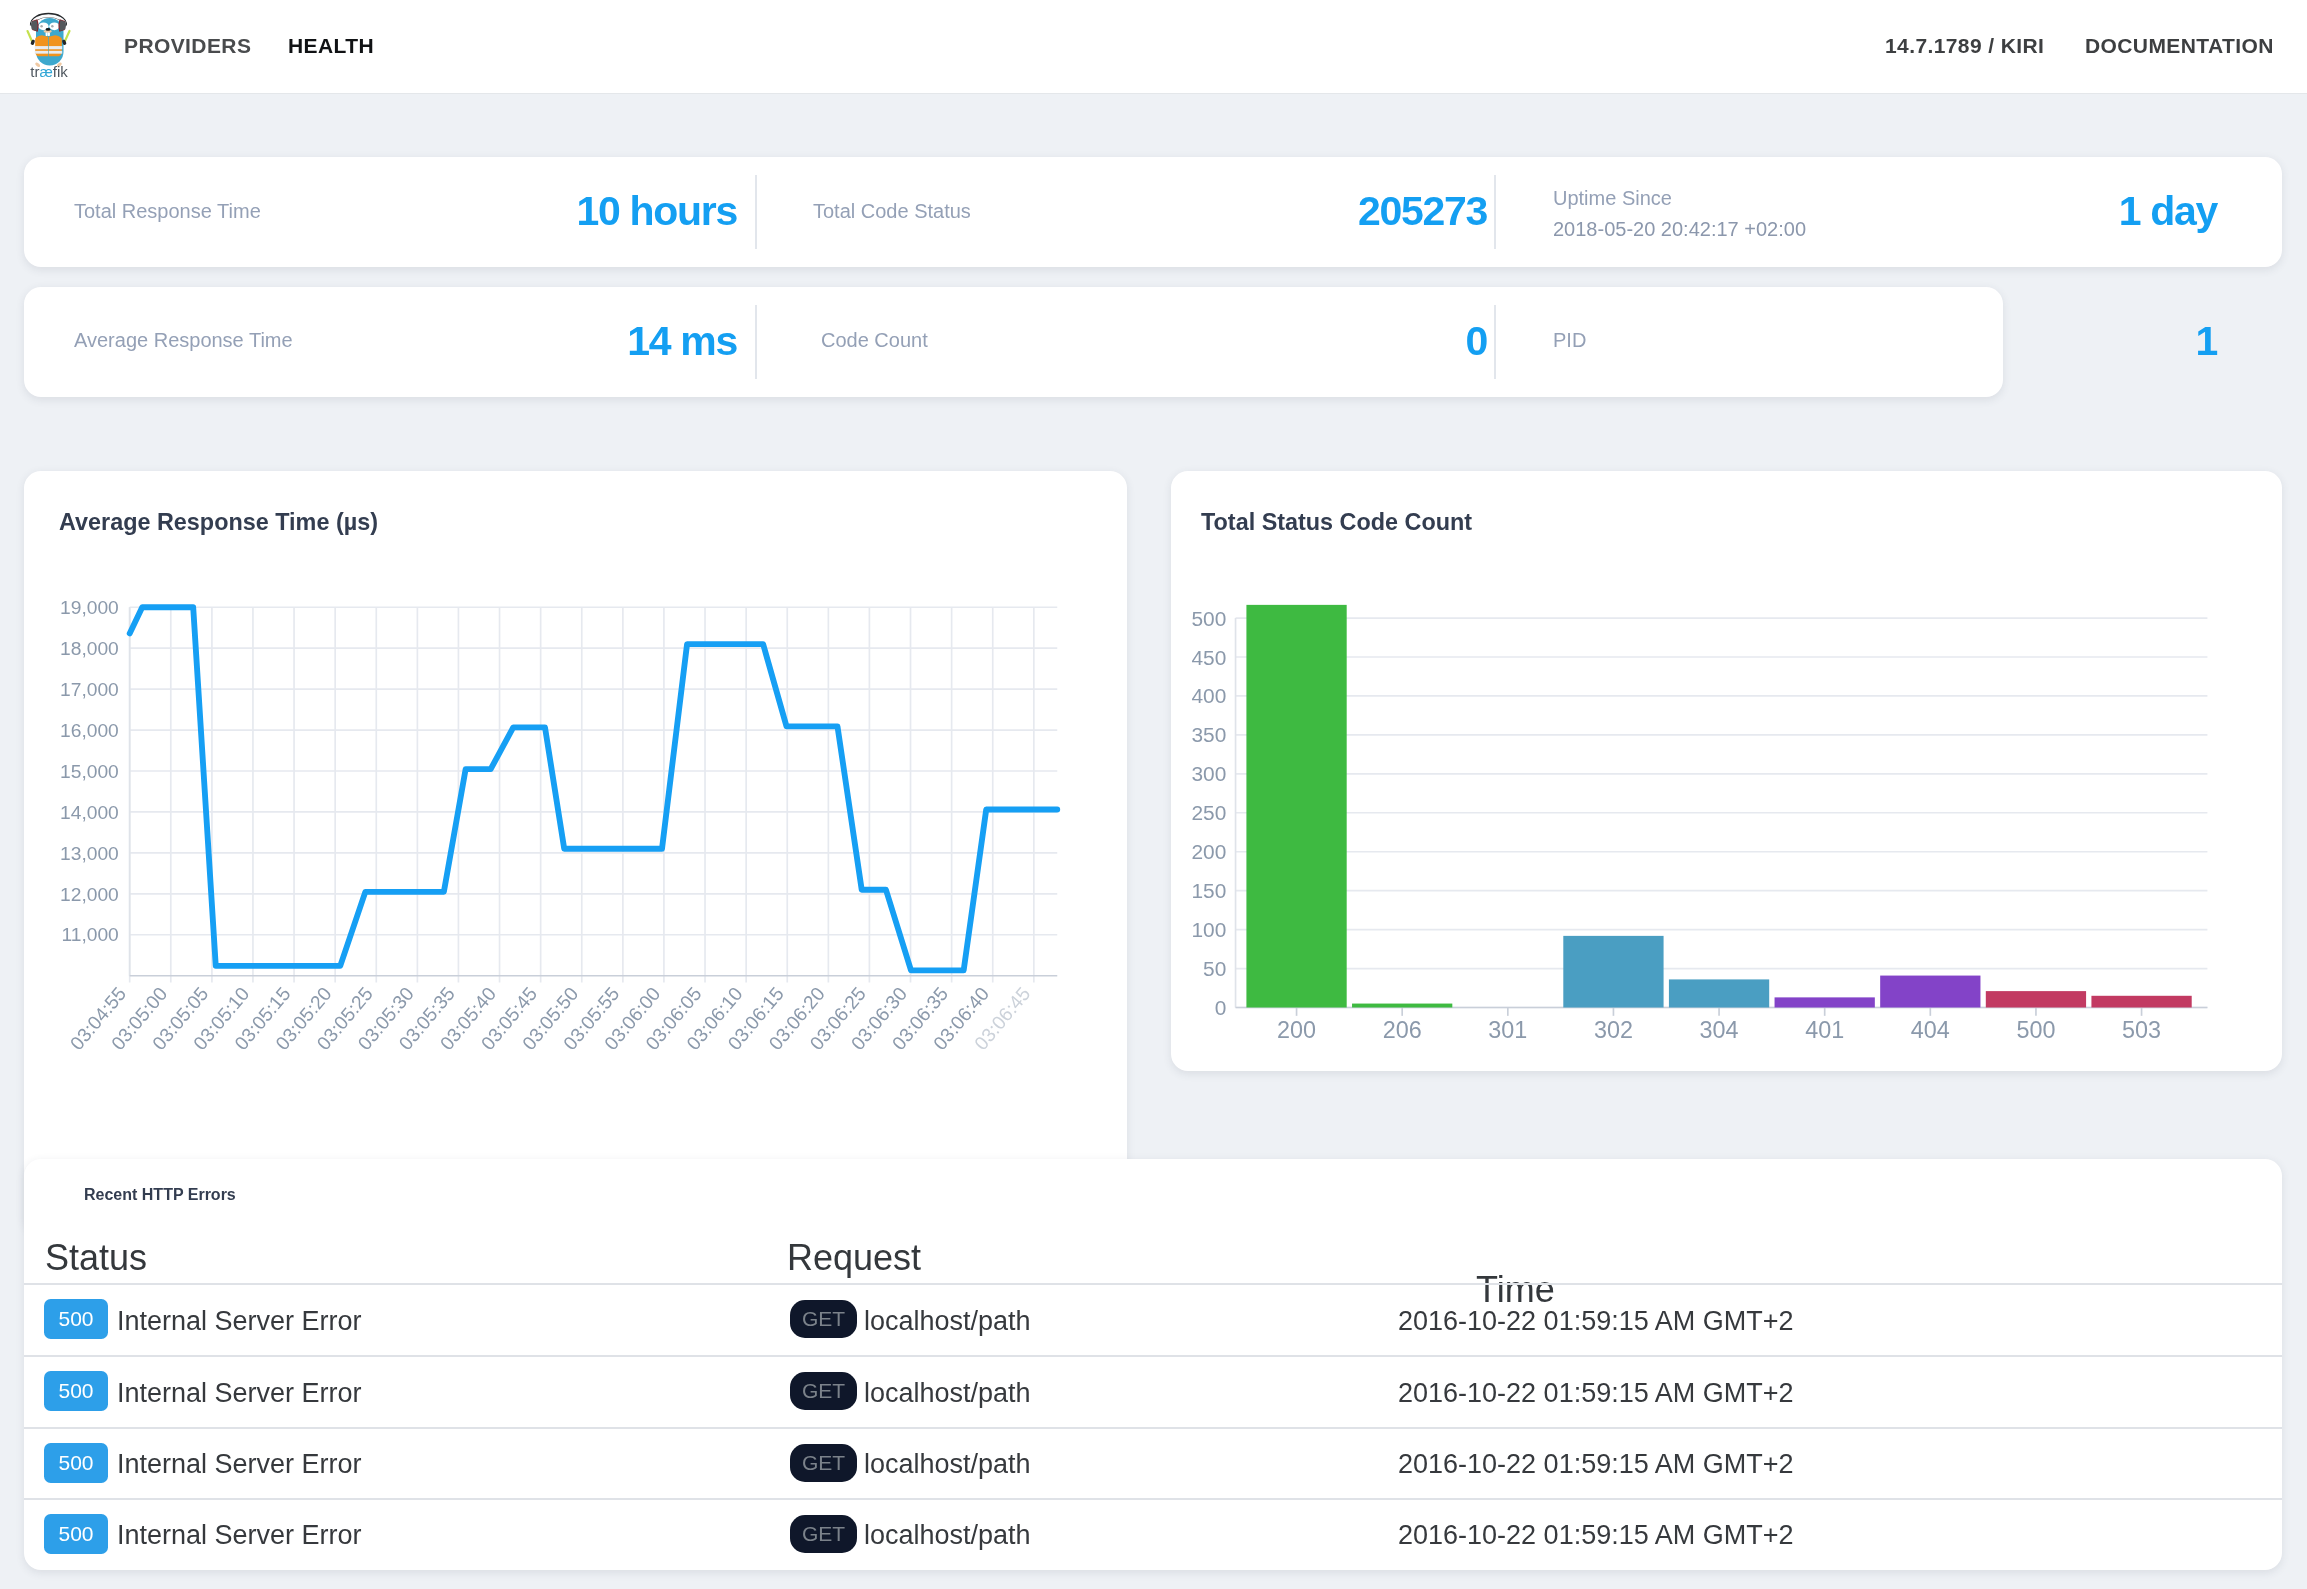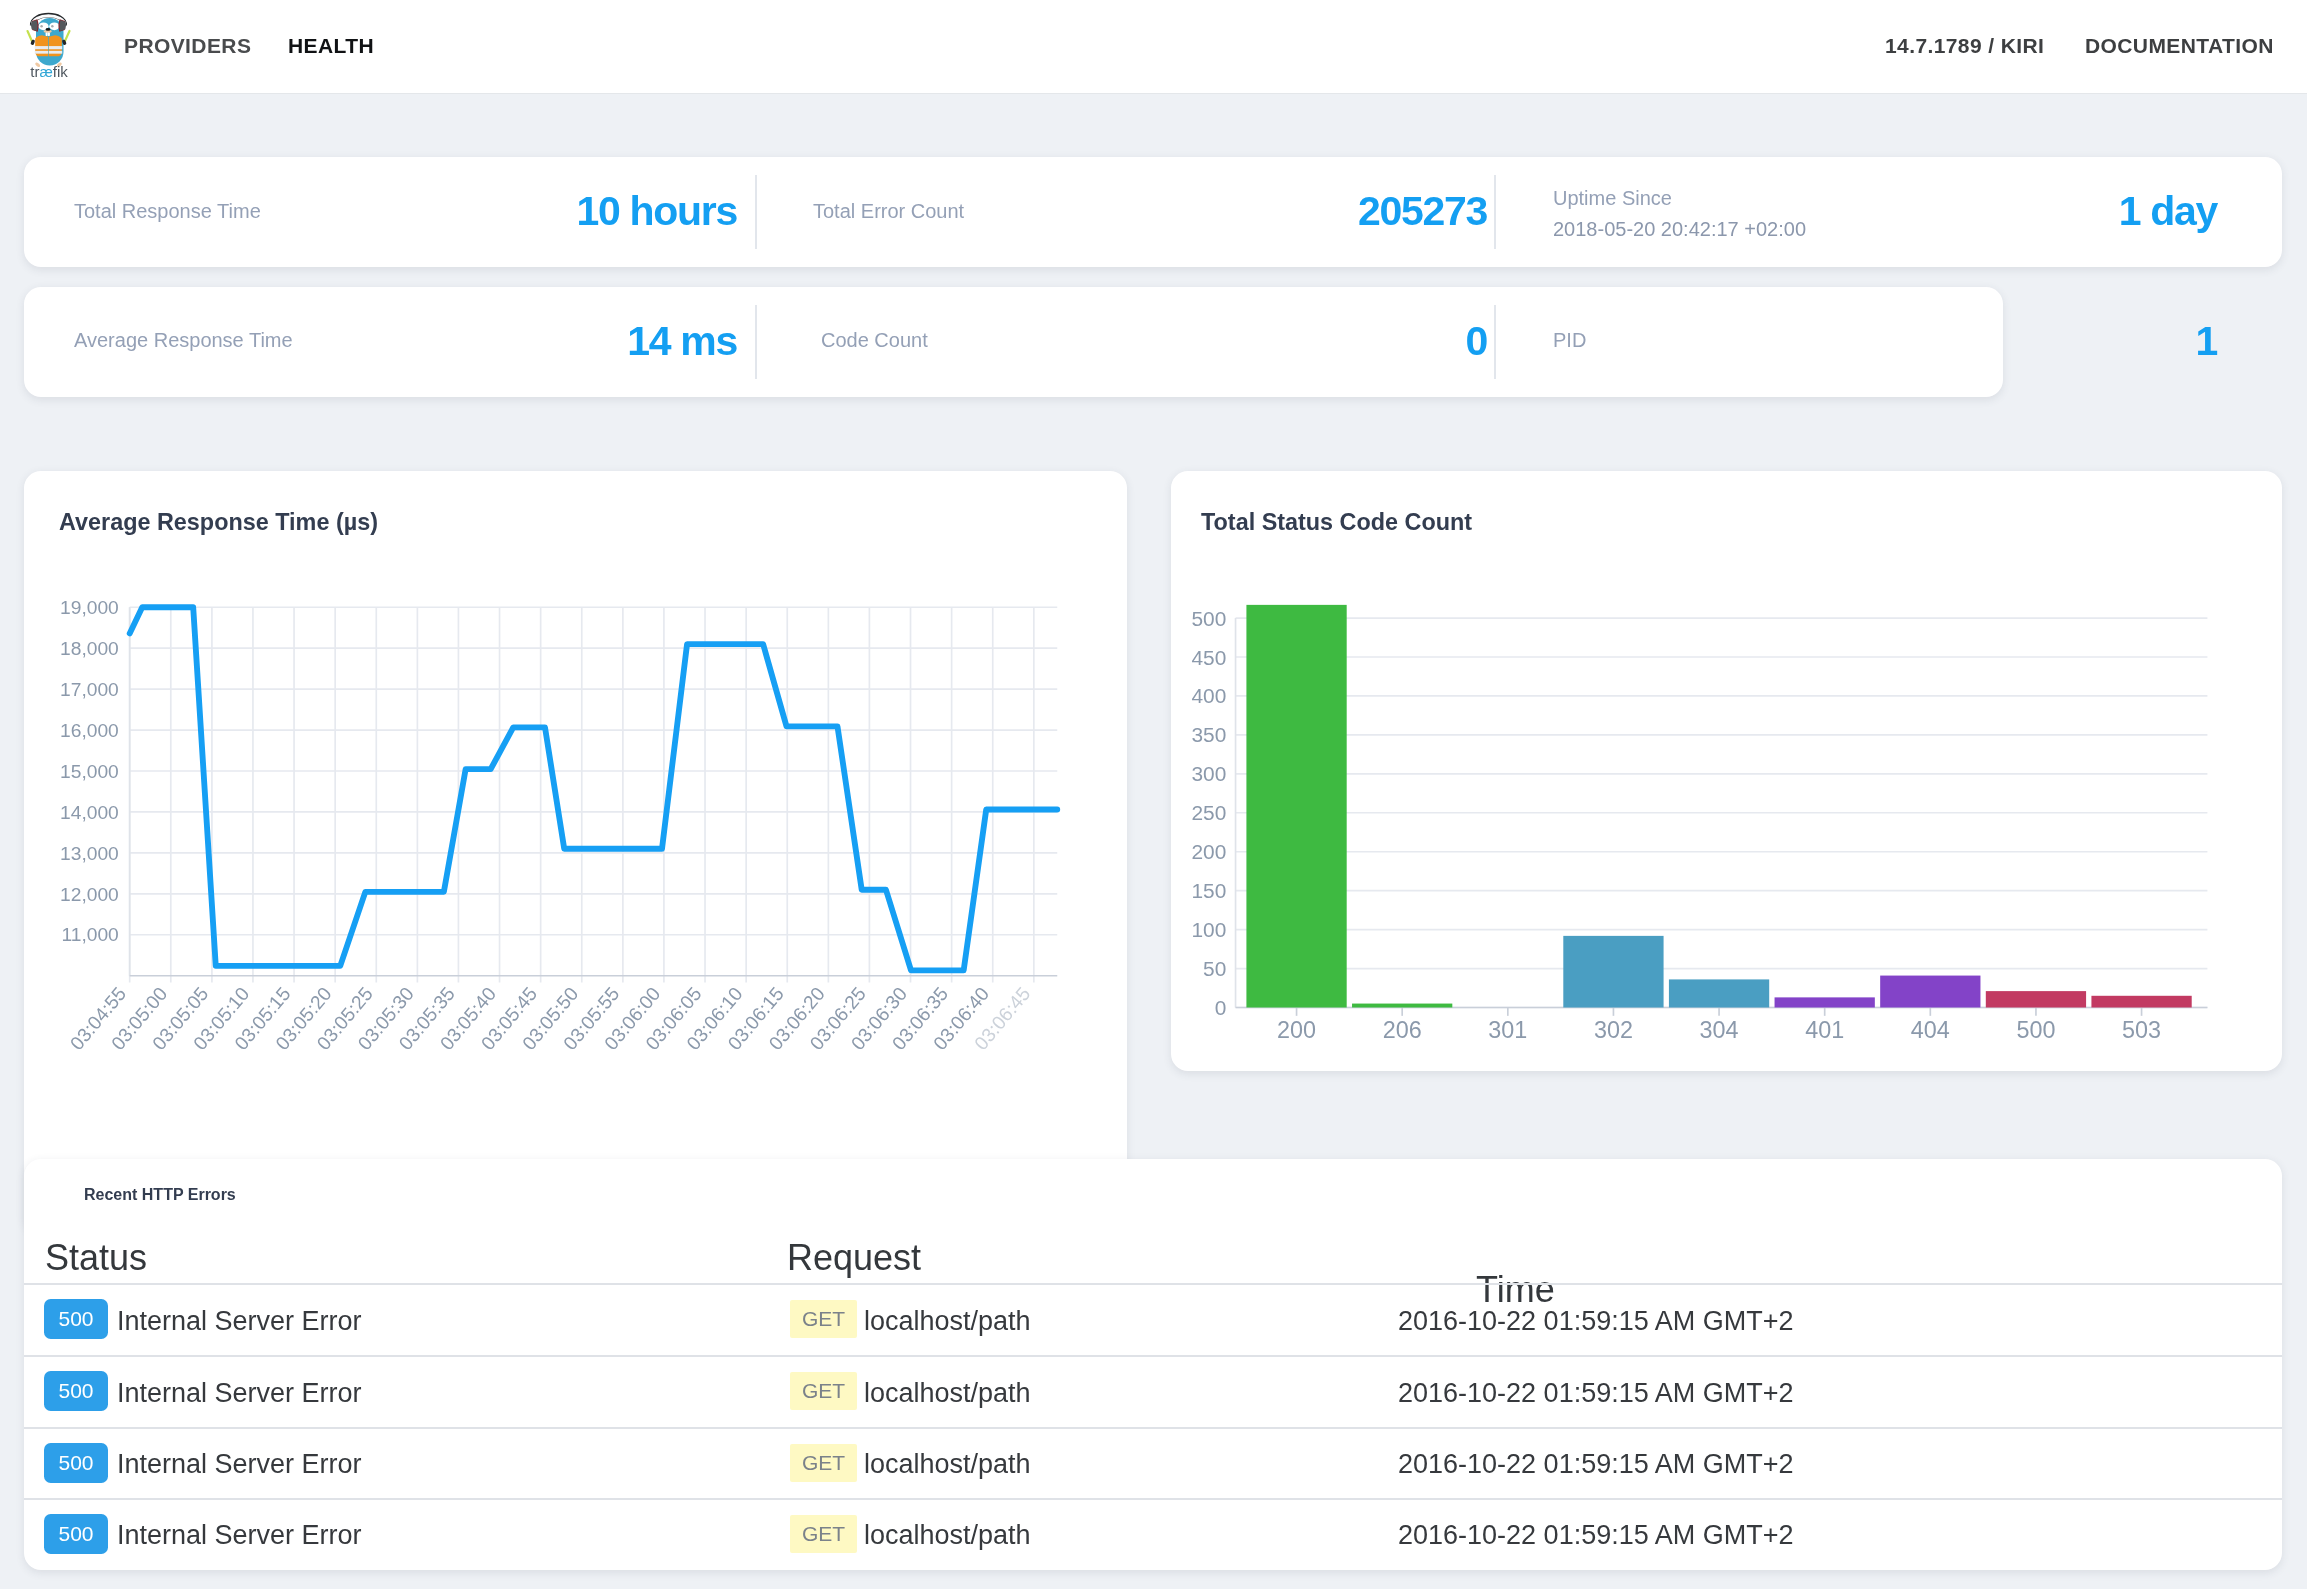--- a/index.html
+++ b/index.html
@@ -9,21 +9,21 @@
 .navitem { position:absolute; top:34px; font-size:21px; font-weight:bold; letter-spacing:0.4px; color:#4a4c4e; }
 .card { position:absolute; background:#ffffff; border-radius:17px; box-shadow:0 2.5px 8.4px rgba(50,60,75,0.10); }
 .statlabel { position:absolute; font-size:20px; color:#94a0b6; }
 .statvalue { position:absolute; font-size:41px; font-weight:bold; color:#149ff2; text-align:right; letter-spacing:-1.3px; }
 .statdiv { position:absolute; width:1.7px; background:#e2e6ec; }
 .ctitle { position:absolute; font-size:23.4px; font-weight:bold; color:#333d50; }
 .thead { position:absolute; font-size:36px; color:#34383c;text-align:center; }
 .tcell { position:absolute; font-size:27px; color:#36393d; }
 .tsep { position:absolute; left:24px; width:2258px; height:1.7px; background:#dfe2e7; }
 .badge500 { position:absolute; width:64px; height:40px; background:#2d9fe9; border-radius:6.7px; color:#ffffff; font-size:21px; text-align:center; line-height:40px; }
-.badgeget { position:absolute; width:67px; height:38px; background:#fef9c3; border-radius:2px; color:#7b828a; font-size:21px; text-align:center; line-height:38px; }
+.badgeget { position:absolute; width:67px; height:38px; background:#0f172a; border-radius:15px; color:#7b828a; font-size:21px; text-align:center; line-height:38px; }
 </style>
 </head>
 <body>
 
 <div class="topbar">
   <div style="position:absolute; left:25px; top:8.4px; width:47px; height:70px;">
     <svg width="47" height="70" viewBox="0 0 56 84">
 
       <line x1="9.4" y1="42.6" x2="2.8" y2="27.6" stroke="#c5e14e" stroke-width="2.6" stroke-linecap="round"></line>
       <line x1="46.4" y1="42.6" x2="53.2" y2="27.6" stroke="#c5e14e" stroke-width="2.6" stroke-linecap="round"></line>
@@ -67,21 +67,21 @@
   <div class="navitem" style="left:288px; color:#101214;">HEALTH</div>
   <div class="navitem" style="left:1885px; color:#3d3f41;">14.7.1789 / KIRI</div>
   <div class="navitem" style="left:2085px; color:#3d3f41;">DOCUMENTATION</div>
 </div>
 
 <div class="card" style="left:24px; top:157px; width:2258px; height:110px;">
   <div class="statdiv" style="left:731px; top:17.6px; height:74px;"></div>
   <div class="statdiv" style="left:1470px; top:17.6px; height:74px;"></div>
   <div class="statlabel" style="left:50px; top:43px;">Total Response Time</div>
   <div class="statvalue" style="left:379px; top:31px; width:334px;">10 hours</div>
-  <div class="statlabel" style="left:789px; top:43px;">Total Error Count</div>
+  <div class="statlabel" style="left:789px; top:43px;">Total Code Status</div>
   <div class="statvalue" style="left:1120px; top:31px; width:343px;">205273</div>
   <div class="statlabel" style="left:1529px; top:30px;">Uptime Since</div>
   <div class="statlabel" style="left:1529px; top:61px; color:#8b97ac;">2018-05-20 20:42:17 +02:00</div>
   <div class="statvalue" style="left:1859px; top:31px; width:334px;">1 day</div>
 </div>
 
 <div class="card" style="left:24px; top:287px; width:1979px; height:110px;">
   <div class="statdiv" style="left:731px; top:17.6px; height:74px;"></div>
   <div class="statdiv" style="left:1470px; top:17.6px; height:74px;"></div>
   <div class="statlabel" style="left:50px; top:42px;">Average Response Time</div>

